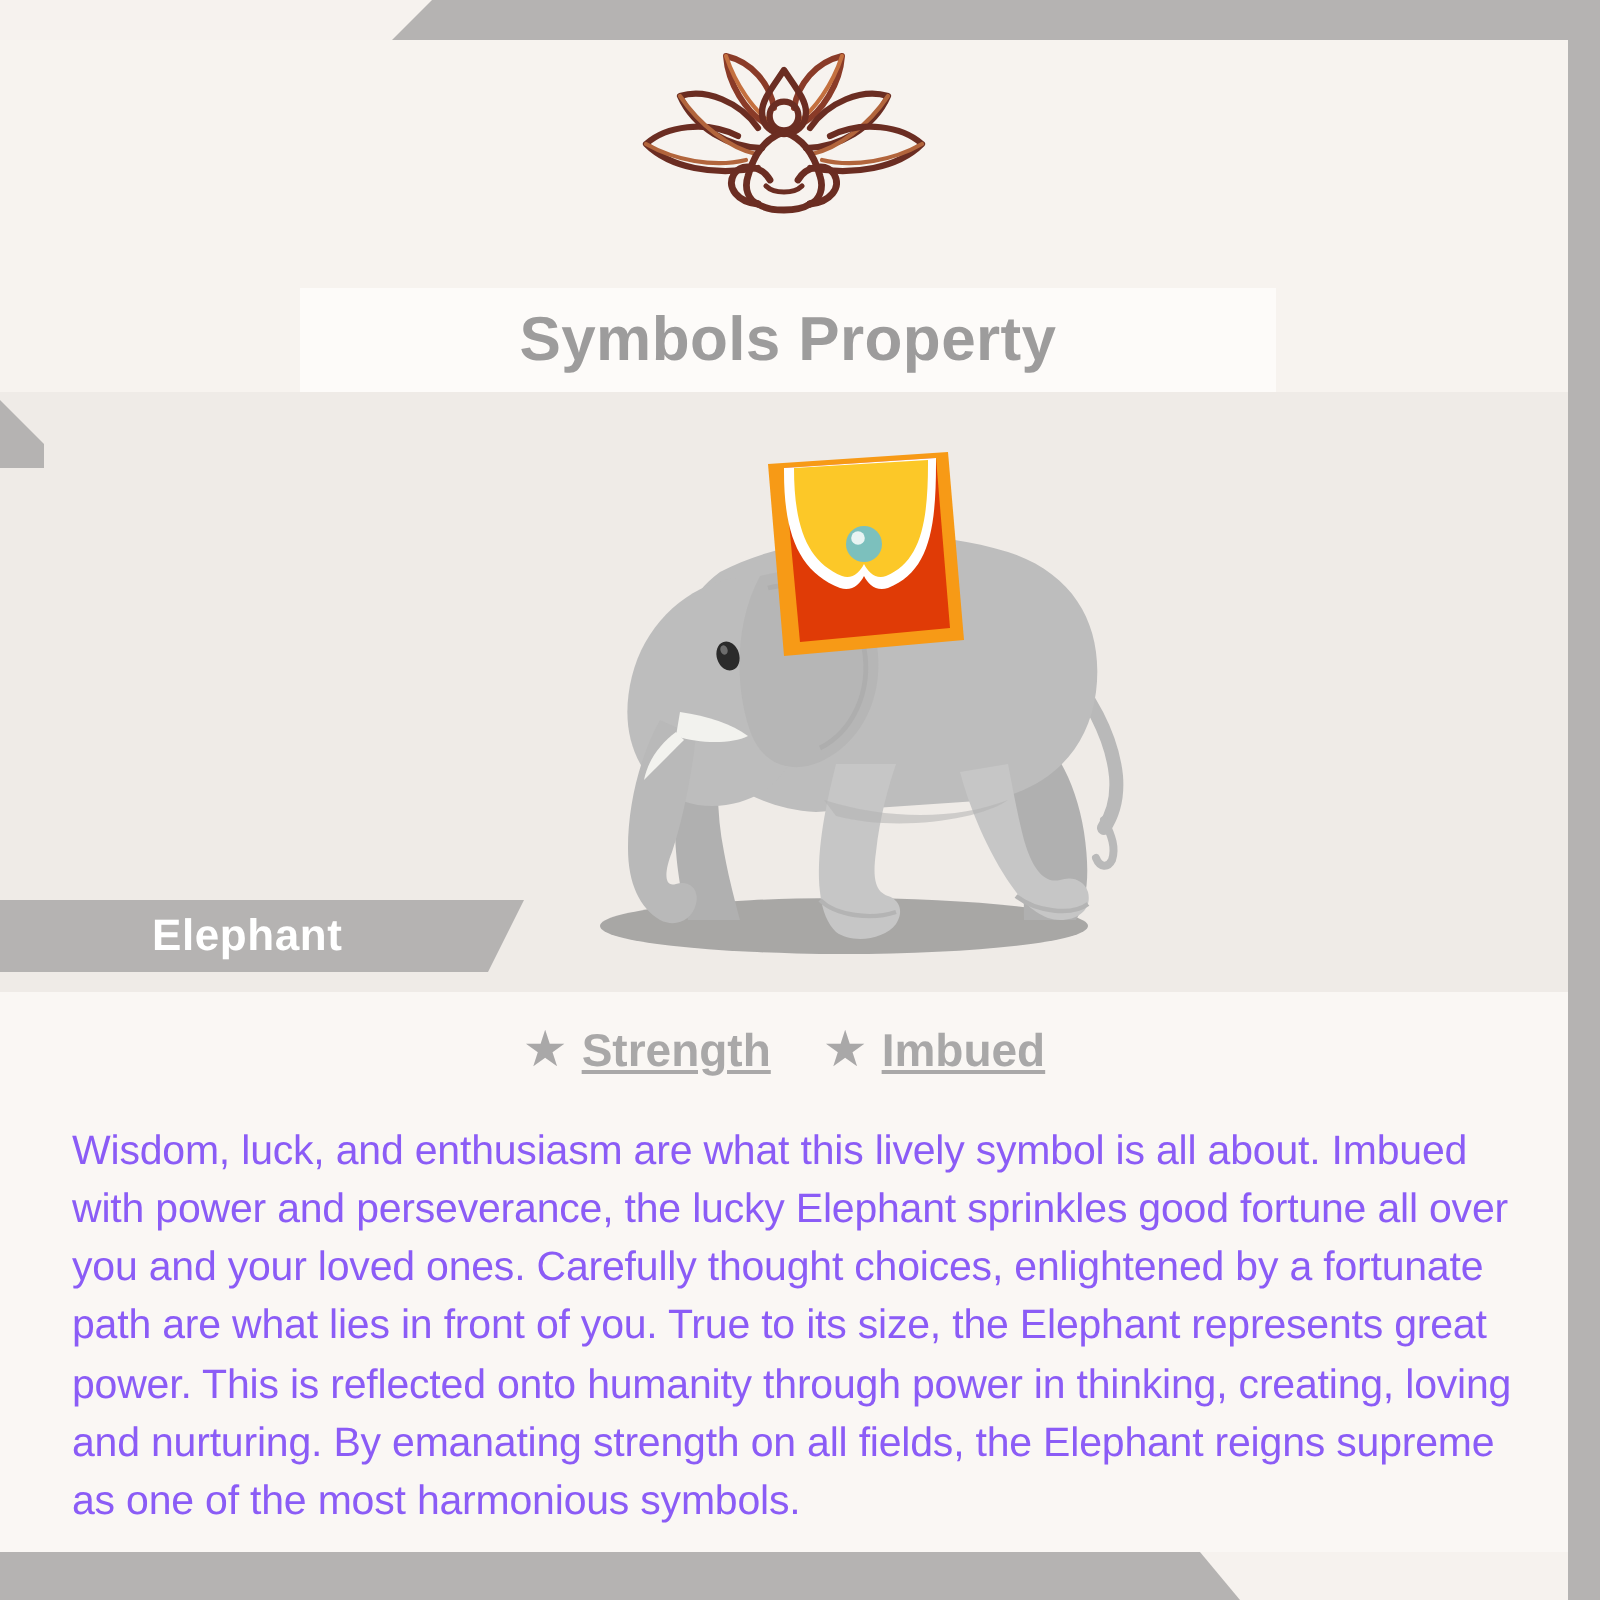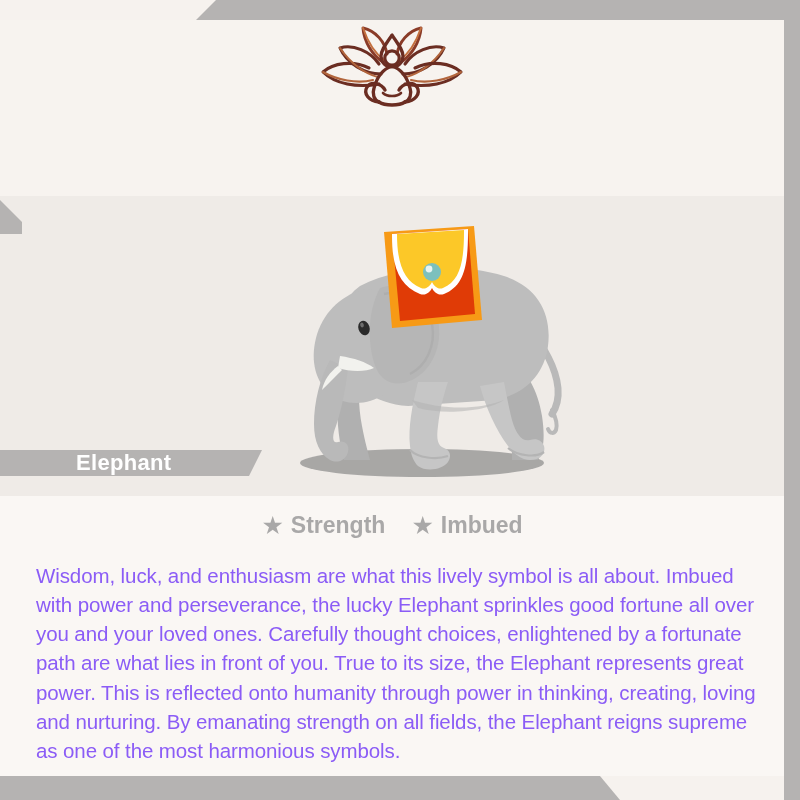--- a/index.html
+++ b/index.html
@@ -150,21 +150,21 @@
     width: 400px;
     height: 290px;
   }
 
   
   .name-banner {
     position: absolute;
     top: 450px;
     left: 0;
     width: 262px;
-    height: 26px;
+    height: 36px;
     background: #b5b3b2;
     clip-path: polygon(0 0, 262px 0, 244px 36px, 0 36px);
     display: flex;
     align-items: center;
     z-index: 5;
   }
   .name-banner-text {
     padding-left: 76px;
     font-size: 22px;
     font-weight: bold;
@@ -191,20 +191,21 @@
   }
   .attribute-star {
     font-size: 25px;
     line-height: 1;
     color: #a9a8a8;
   }
   .attribute-label {
     font-size: 23px;
     font-weight: bold;
     color: #a9a8a8;
+    text-decoration: underline;
   }
 
   
   .body-copy {
     position: absolute;
     top: 540px;
     left: 36px;
     width: 736px;
     font-size: 20.5px;
     line-height: 1.43;
@@ -253,20 +254,23 @@
 
         <path d="M62 80 C 52 79, 46 72, 50 65 C 54 59, 64 61, 68 68" stroke="#6b2d22" stroke-width="3.4"></path>
         <path d="M88 80 C 98 79, 104 72, 100 65 C 96 59, 86 61, 82 68" stroke="#6b2d22" stroke-width="3.4"></path>
         <path d="M62 80 C 68 84, 82 84, 88 80" stroke="#6b2d22" stroke-width="3.4"></path>
 
         <path d="M66 71 C 70 75, 80 75, 84 71" stroke="#6b2d22" stroke-width="2.6"></path>
       </g>
     </svg>
   </div>
 
+  <div class="title-band">
+    <span class="title-band-text">Symbols Property</span>
+  </div>
 
   <div class="hero-illustration">
     <svg viewBox="0 0 400 290" aria-hidden="true">
 
       <ellipse cx="210" cy="253" rx="122" ry="14" fill="#8c8c8c" opacity="0.72"></ellipse>
 
       <path d="M300 150 C 314 160, 326 180, 330 206 C 333 226, 332 240, 326 250
                L 300 250 C 300 236, 300 214, 294 196 C 288 178, 284 164, 284 152 Z" fill="#b0b0b0"></path>
 
       <path d="M150 156 C 146 176, 146 196, 150 216 C 153 232, 156 242, 158 250

